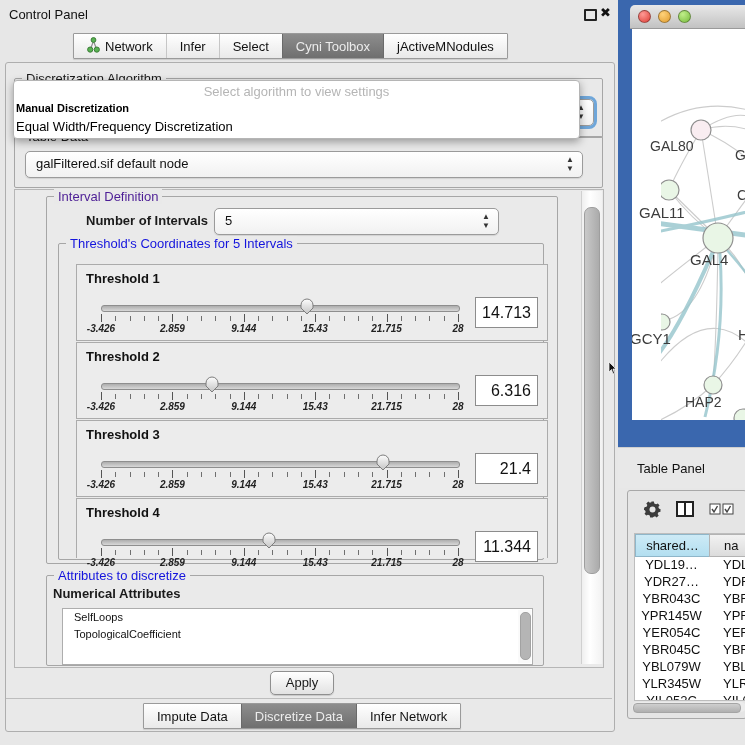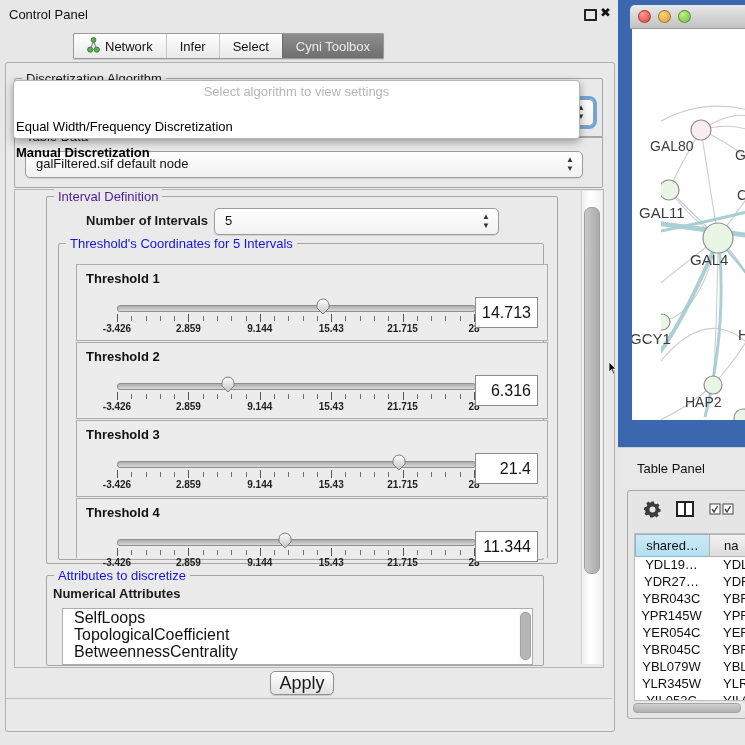--- a/index.html
+++ b/index.html
@@ -36,54 +36,54 @@
          border:1px solid #9b9b9b;border-radius:5px;box-shadow:0 1px 1px rgba(0,0,0,.1);}
   .combo .cv{position:absolute;left:10px;top:4px;font-size:13px;color:#111;white-space:nowrap;}
   .stepper{position:absolute;right:7px;top:3px;width:10px;display:flex;flex-direction:column;
            align-items:center;line-height:9px;font-size:8px;color:#333;}
   .focus-ring{outline:3px solid #6fa6d9;outline-offset:0px;}
 
   
   .popup{left:13px;top:80px;width:565px;height:57px;background:#fff;border:1px solid #b5b5b5;
          border-radius:4px;box-shadow:0 3px 8px rgba(0,0,0,.35);z-index:30;}
   .popup .hint{position:absolute;left:0;right:0;top:3px;text-align:center;color:#b5b5b5;font-size:13px;}
-  .popup .it1{position:absolute;left:2px;top:21px;font-weight:bold;font-size:13px;color:#000;margin-top:43px;}
+  .popup .it1{position:absolute;left:2px;top:21px;font-weight:bold;font-size:11px;color:#000;}
   .popup .it2{position:absolute;left:2px;top:38px;font-size:13px;color:#000;}
 
   
   .scrollpane{left:14px;top:189px;width:588px;height:477px;background:#eaeaea;border:1px solid #b6b6b6;}
   .vsb-track{position:absolute;right:1px;top:1px;width:20px;height:473px;
              background:linear-gradient(90deg,#efefef,#ffffff 40%,#f2f2f2);border-left:1px solid #d0d0d0;}
   .vsb-thumb{position:absolute;left:2px;top:16px;width:14px;height:365px;border-radius:7px;
              background:linear-gradient(90deg,#c9c9c9,#ababab);border:1px solid #9e9e9e;}
 
   
   .thr{position:absolute;left:17px;width:470px;height:75px;background:#ececec;border:1px solid #ababab;}
   .thr-title{position:absolute;left:9px;top:6px;font-weight:bold;font-size:13px;color:#111;}
-  .slider-wrap{position:absolute;left:40px;top:36px;width:357px;height:36px;}
+  .slider-wrap{position:absolute;left:24px;top:36px;width:357px;height:36px;font-style:italic;}
   .track{position:absolute;left:0;top:4px;width:357px;height:5px;border-radius:3px;
          background:linear-gradient(#adadad,#d8d8d8);border:1px solid #8e8e8e;}
   .thumb{position:absolute;top:-3px;width:16px;height:17px;margin-left:-8px;}
   .tickrow{position:absolute;left:0;top:15px;width:358px;height:5px;
            background:repeating-linear-gradient(90deg,#6f6f6f 0,#6f6f6f 1px,transparent 1px,transparent 14.28px);}
   .majort{position:absolute;top:13px;width:1px;height:8px;background:#555;}
   .tlab{position:absolute;top:22px;font-size:10px;font-weight:bold;color:#222;transform:translateX(-50%);white-space:nowrap;}
   .thr-value{position:absolute;left:398px;top:32px;width:55px;height:29px;background:#fff;
              border:1px solid #8c8c8c;font-size:16px;text-align:right;line-height:29px;padding-right:6px;color:#111;}
 
   
   .attr-list{position:absolute;left:15px;top:32px;width:469px;height:55px;background:#fff;
              border:1px solid #adadad;overflow:hidden;}
-  .attr-item{padding-left:11px;font-size:16px;line-height:17px;color:#111;white-space:nowrap;}
+  .attr-item{padding-left:11px;font-size:11px;line-height:17px;color:#111;white-space:nowrap;}
   .list-vsb{position:absolute;right:1px;top:1px;width:13px;height:53px;background:#fafafa;}
   .list-vsb .t{position:absolute;left:2px;top:2px;width:9px;height:46px;border-radius:5px;
                background:#b5b5b5;border:1px solid #a2a2a2;}
 
   .apply-btn{left:270px;top:671px;width:62px;height:22px;border:1px solid #8f8f8f;border-radius:5px;
-             background:linear-gradient(#ffffff,#e2e2e2);font-size:18px;text-align:center;line-height:22px;
+             background:linear-gradient(#ffffff,#e2e2e2);font-size:13px;text-align:center;line-height:22px;
              box-shadow:0 1px 1px rgba(0,0,0,.15);}
 
   
   .blue-bg{left:618px;top:0;width:127px;height:447px;background:#3a67ae;}
   .net-win{left:630px;top:5px;width:115px;height:415px;}
   .net-titlebar{position:absolute;left:0;top:0;width:115px;height:23px;border-top-left-radius:5px;
                 background:linear-gradient(#e8e8e8,#c2c2c2);border-bottom:1px solid #9a9a9a;}
   .light{position:absolute;top:5px;width:11px;height:11px;border-radius:50%;border:1px solid rgba(0,0,0,.35);}
   .net-canvas{position:absolute;left:2px;top:24px;width:89px;height:391px;background:#ffffff;overflow:hidden;padding-left:29px;}
   .nlab{position:absolute;font-size:14px;color:#3c3c3c;white-space:nowrap;}
@@ -138,20 +138,23 @@
       <span>Network</span>
     </div>
     <div class="s">
         <span>Infer</span>
       </div>
     <div class="s">
         <span>Select</span>
       </div>
     <div class="s sel">
         <span>Cyni Toolbox</span>
+      </div>
+    <div class="s">
+        <span>jActiveMNodules</span>
       </div>
   </div>
 
   <div class="abs main-panel"></div>
   <div class="abs sep-line"></div>
 
   <div class="grp" style="left:14px;top:78px;width:587px;height:58px;">
     <div class="grp-lab" style="color:#1a1a1a;">Discretization Algorithm</div>
     <div class="combo focus-ring" style="left:9px;top:20px;width:568px;">
       <span class="stepper">▲<br>▼</span>
@@ -286,29 +289,39 @@
       </div>
     </div>
   </div>
 
   <div class="grp" style="left:46px;top:575px;width:496px;height:89px;">
     <div class="grp-lab" style="color:#1414dd;background:#eaeaea;">Attributes to discretize</div>
     <div class="abs" style="left:6px;top:10px;font-weight:bold;font-size:13px;">Numerical Attributes</div>
     <div class="attr-list">
       <div class="attr-item">SelfLoops</div>
       <div class="attr-item">TopologicalCoefficient</div>
-      <div class="attr-item">BetweennessCentrality</div>
       <div class="list-vsb">
           <div class="t"></div>
         </div>
     </div>
   </div>
 
   <div class="abs apply-btn">Apply</div>
 
+  <div class="abs seg" style="left:143px;top:703px;">
+    <div class="s">
+        <span>Impute Data</span>
+      </div>
+    <div class="s sel">
+        <span>Discretize Data</span>
+      </div>
+    <div class="s">
+        <span>Infer Network</span>
+      </div>
+  </div>
 
   <div class="abs cursor">
     <svg width="9" height="13" viewBox="0 0 9 13">
         <path d="M1 0 L1 10 L3.5 7.5 L5 12 L6.5 11.3 L5 7 L8 7 Z" fill="#111" stroke="#fff" stroke-width="0.7"></path>
       </svg>
   </div>
 
   <div class="abs blue-bg"></div>
   <div class="abs net-win">
     <div class="net-titlebar">

